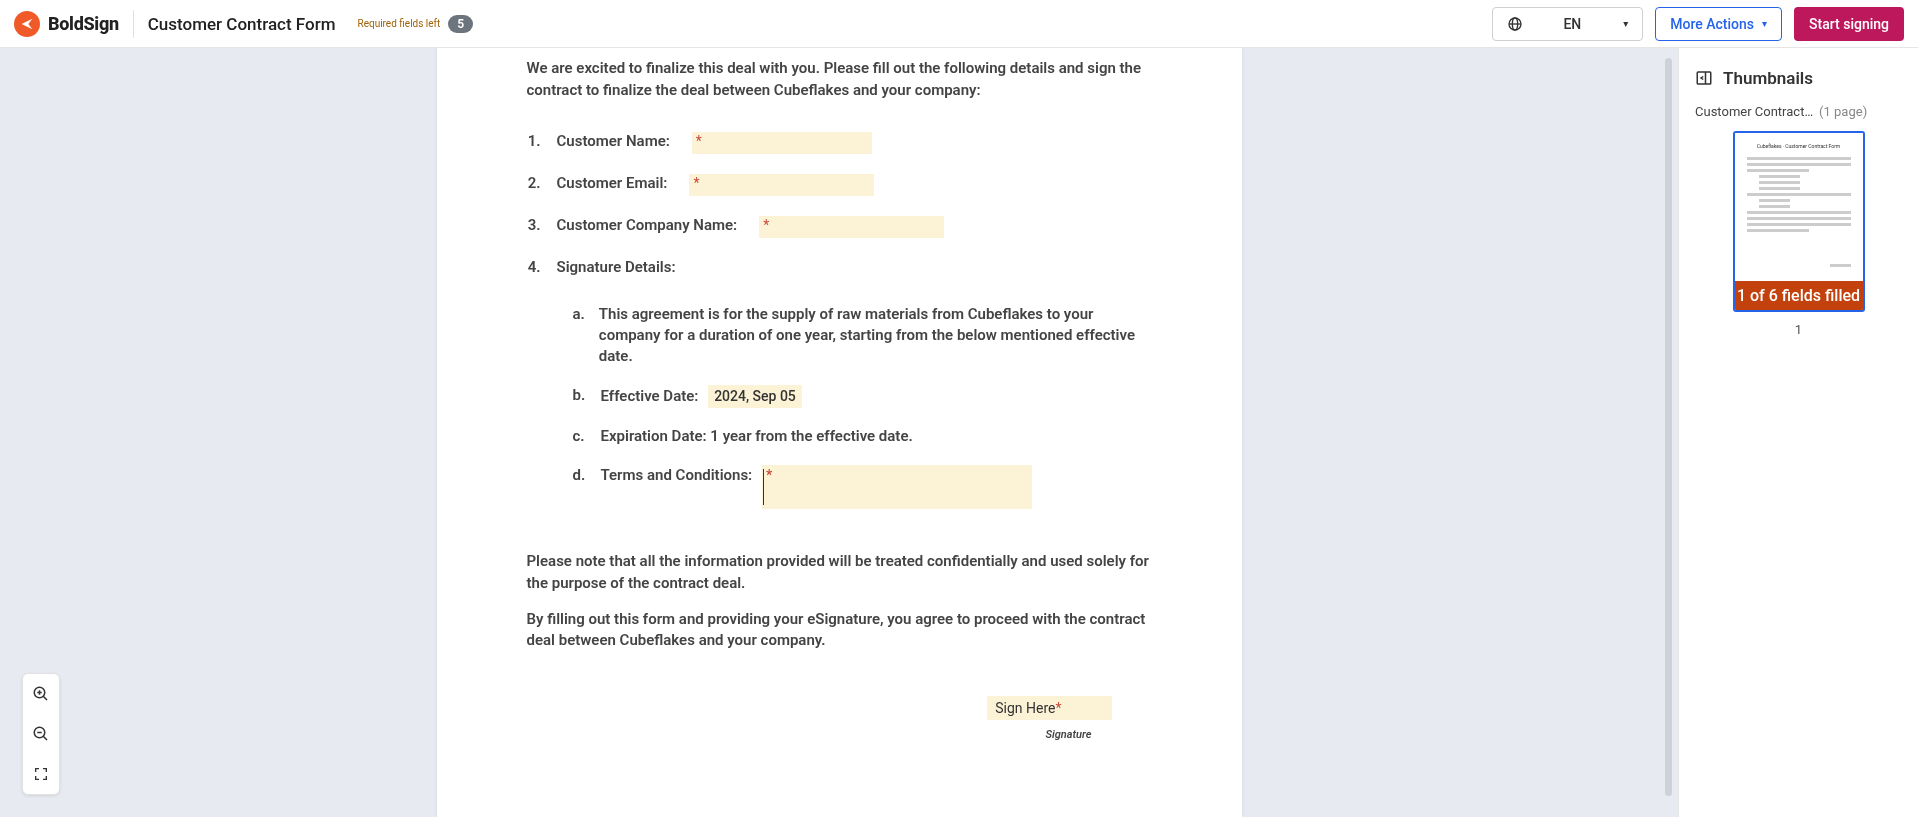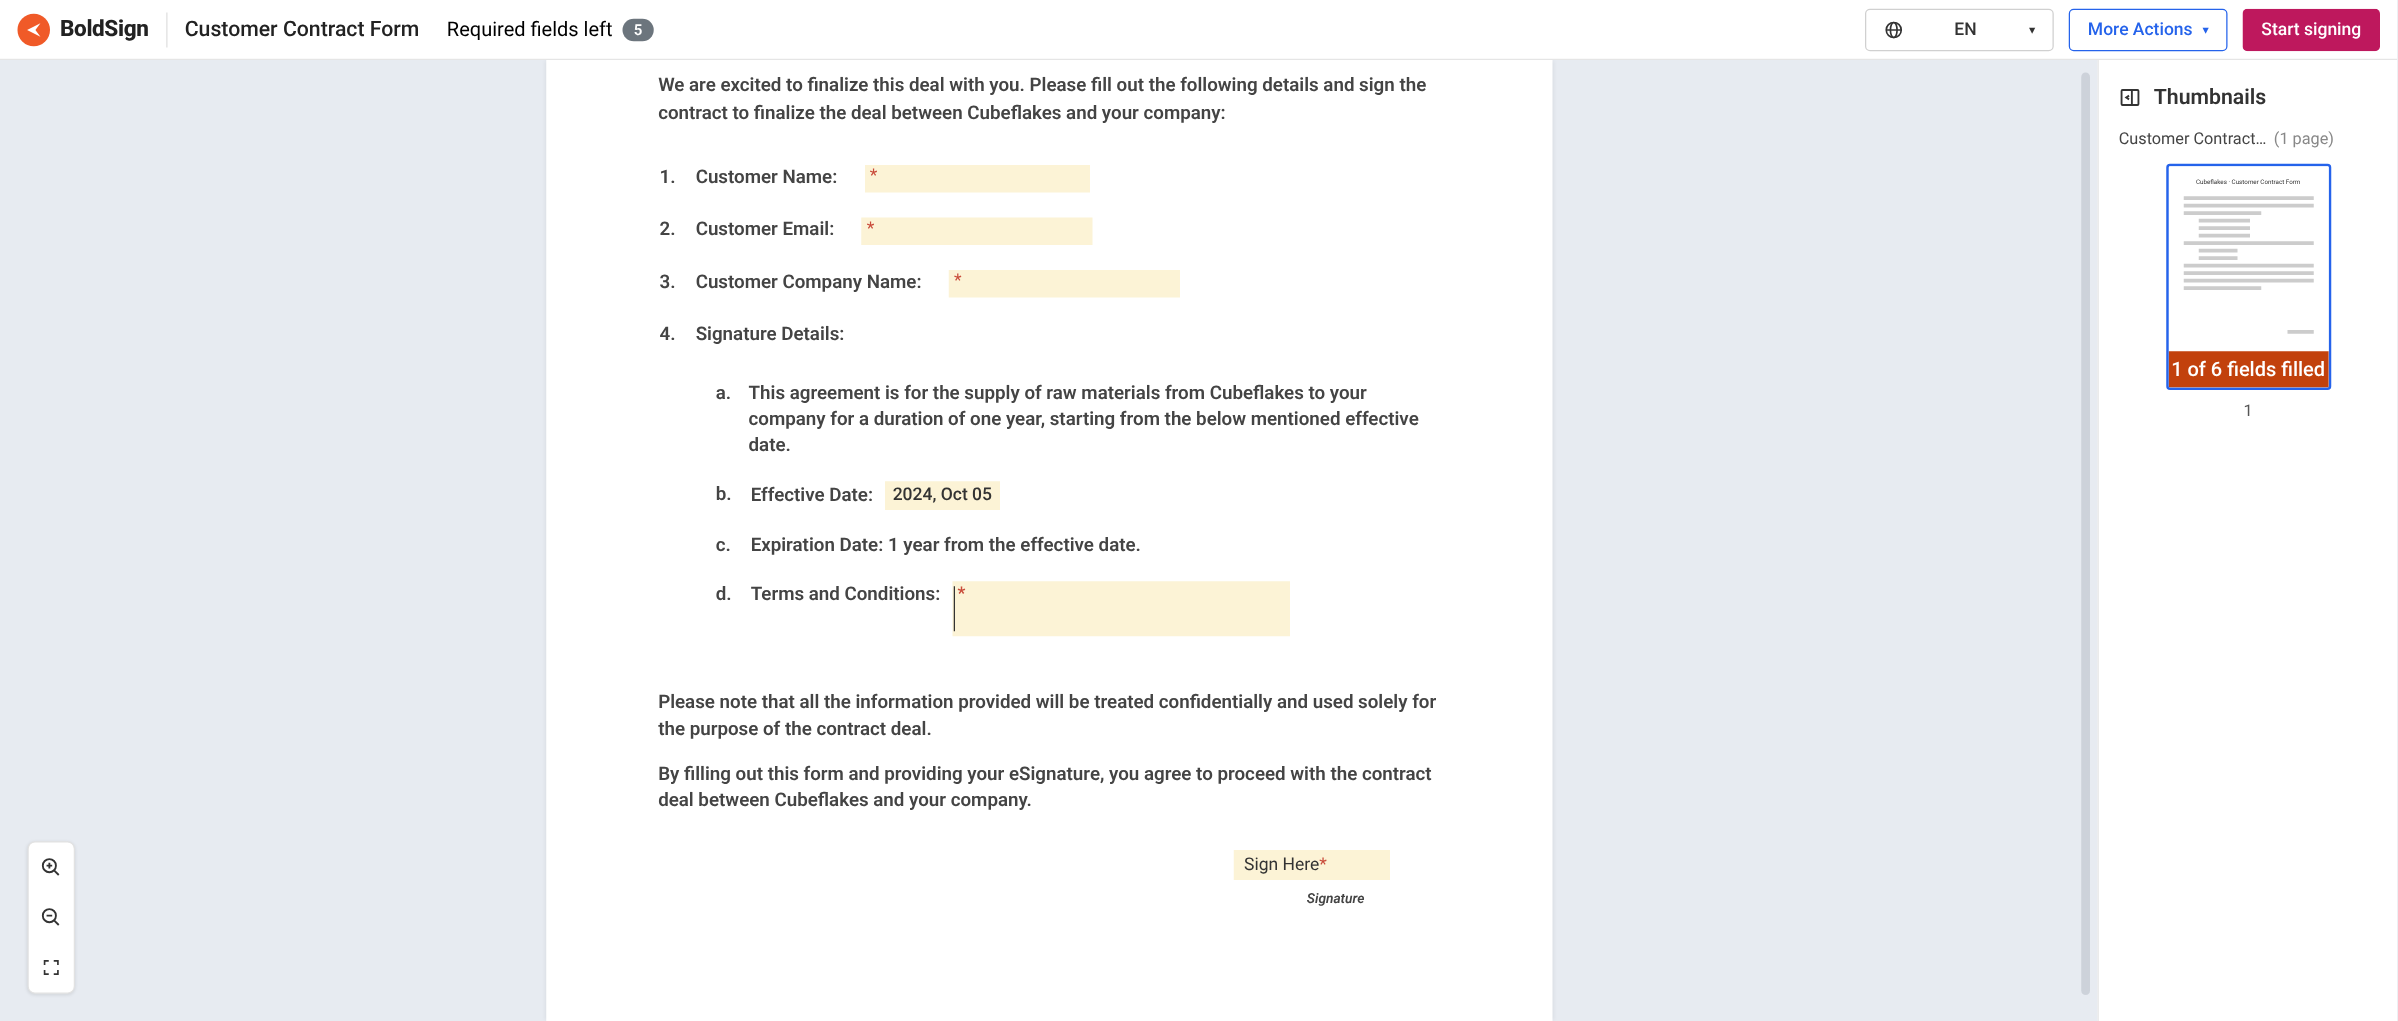--- a/index.html
+++ b/index.html
@@ -21,21 +21,21 @@
 }
 .logo { display: flex; align-items: center; gap: 8px; }
 .logo-icon {
   width: 26px; height: 26px; background: #f05a28; border-radius: 50%;
   display: flex; align-items: center; justify-content: center; color: #fff;
 }
 .logo-text { font-weight: 800; font-size: 18px; color: #222; letter-spacing: -.3px; }
 .vr { width: 1px; height: 28px; background: #e0e0e0; margin: 0 14px; }
 .doc-title { font-size: 17px; color: #222; font-weight: 500; }
 .required-wrap { display: flex; align-items: center; gap: 8px; margin-left: 22px; }
-.required-label { font-size: 16px; color: #000000; }
+.required-label { font-size: 10px; color: #a16207; }
 .required-count {
   background: #6c757d; color: #fff; font-size: 12px; font-weight: 600;
   border-radius: 10px; padding: 2px 9px;
 }
 .header-right { margin-left: auto; display: flex; align-items: center; gap: 12px; }
 .btn {
   display: inline-flex; align-items: center; gap: 6px;
   border-radius: 4px; padding: 8px 14px; font-size: 14px;
   cursor: pointer; border: 1px solid transparent; background: none;
   font-family: inherit;
@@ -86,21 +86,21 @@
 ol.sub { list-style: none; margin-top: 12px; margin-left: 46px; }
 ol.sub > li { display: flex; gap: 14px; margin-bottom: 18px; font-size: 15px; font-weight: 600; color: #444; line-height: 1.4; }
 ol.sub > li .lett { width: 14px; }
 .tc-box {
   background: #fcf3d6; width: 270px; height: 44px;
   display: inline-block; vertical-align: top; margin-left: 6px; position: relative;
 }
 .tc-box .req { color: #c94b3a; position: absolute; left: 4px; top: 1px; font-size: 14px; }
 .tc-box .caret { position: absolute; left: 1px; top: 4px; bottom: 4px; width: 1px; background: #333; }
 
-.sig-wrap { margin-top: 28px; text-align: right; padding-right: 40px; }
+.sig-wrap { margin-top: 44px; text-align: right; padding-right: 40px; }
 .sign-box {
   background: #fcf3d6; display: inline-block; padding: 4px 50px 4px 8px;
   font-size: 14px; color: #333; font-weight: 400;
 }
 .sign-box .req { color: #c94b3a; }
 .sig-cap { font-style: italic; font-size: 11px; margin-top: 8px; font-weight: 600; color: #444; padding-right: 20px; }
 
 .scrollbar-fake {
   position: absolute; right: 6px; top: 10px; width: 7px; height: 96%;
   background: #c7ccd4; border-radius: 4px; opacity: .8;
@@ -211,21 +211,21 @@
           </div>
           <ol class="sub">
             <li>
               <span class="lett">a.</span>
               <span>This agreement is for the supply of raw materials from Cubeflakes to your company for a duration of one year, starting from the below mentioned effective date.</span>
             </li>
             <li>
               <span class="lett">b.</span>
               <span>
                 <span>Effective Date:</span>
-                <span class="field field-filled">2024, Oct 05</span>
+                <span class="field field-filled">2024, Sep 05</span>
               </span>
             </li>
             <li>
               <span class="lett">c.</span>
               <span>Expiration Date: 1 year from the effective date.</span>
             </li>
             <li>
               <span class="lett">d.</span>
               <span>
                 <span>Terms and Conditions:</span>

